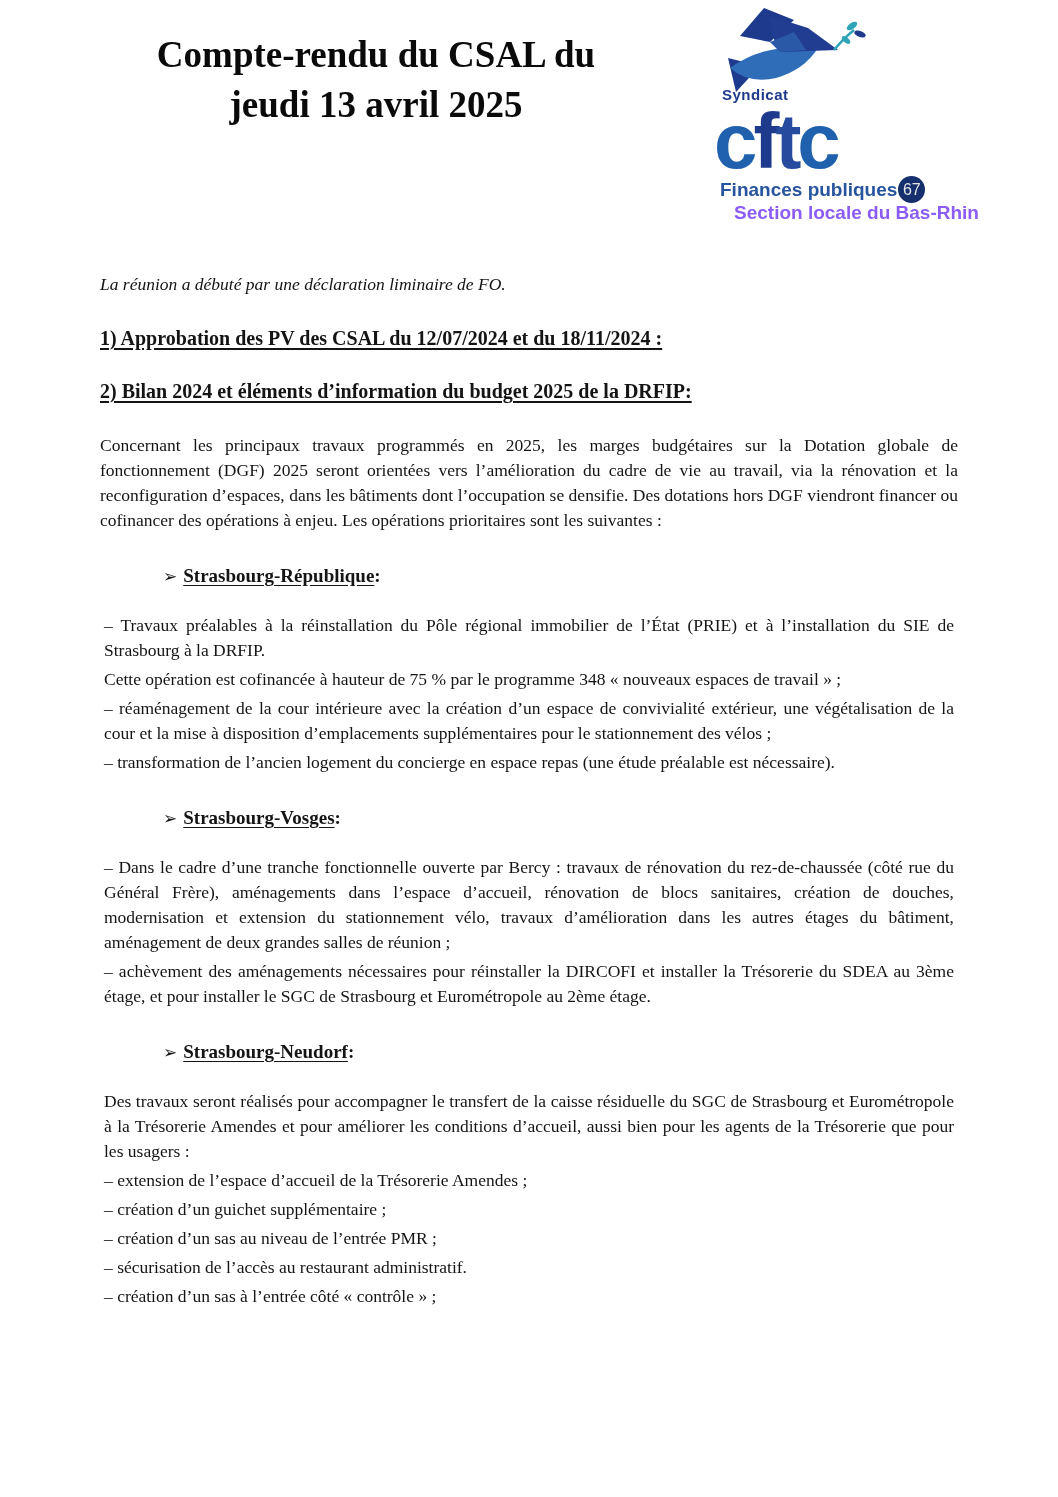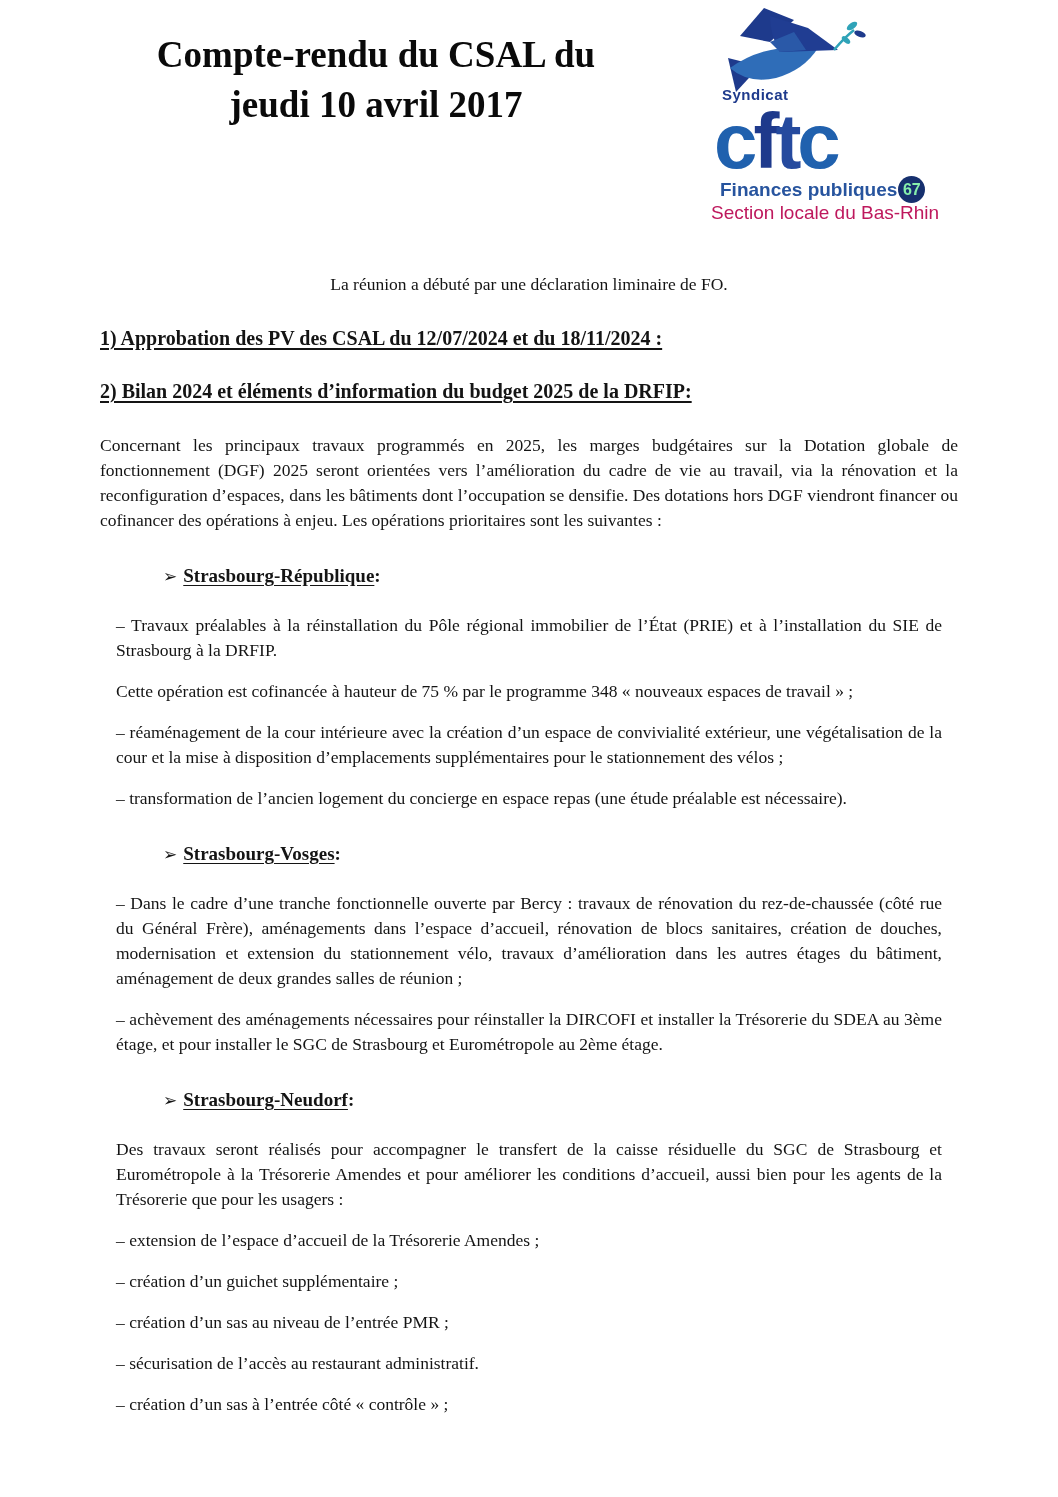--- a/index.html
+++ b/index.html
@@ -36,61 +36,61 @@
   .cftc .l2 { color: #1e3a8c; }
   .cftc .l3 { color: #254a9e; }
   .logo-line1 {
     position: absolute; top: 170px; left: 14px;
     font-size: 19px; font-weight: bold; color: #27549e; white-space: nowrap;
     display: flex; align-items: center;
   }
   .badge-67 {
     display: inline-flex; align-items: center; justify-content: center;
     width: 27px; height: 27px; border-radius: 50%;
-    background: #16306e; color: #86efac;
-    font-size: 16px; font-weight: bold; margin-left: 1px;
+    background: #16306e; color: #e5e5e5;
+    font-size: 16px; font-weight: normal; margin-left: 1px;
   }
   .logo-line2 {
-    position: absolute; top: 196px; left: 5px;
-    font-size: 19px; font-weight: normal; color: #be185d; white-space: nowrap;
+    position: absolute; top: 196px; left: 28px;
+    font-size: 19px; font-weight: bold; color: #8b5cf6; white-space: nowrap;
   }
 
   
-  .intro { margin-top: 34px; font-size: 17.5px; line-height: 25px; text-align: center; }
+  .intro { margin-top: 34px; font-style: italic; font-size: 17.5px; line-height: 25px; }
   .section-heading {
     margin-top: 30px;
     font-size: 20px; font-weight: bold;
     text-decoration: underline; text-underline-offset: 3px;
   }
   .para {
     margin-top: 30px;
     font-size: 17.5px; line-height: 25px;
     text-align: justify;
   }
   .subheading {
     margin-top: 32px; margin-left: 63px;
     font-size: 19px; font-weight: bold;
   }
   .subheading .arrow { font-weight: normal; font-size: 17px; margin-right: 6px; text-decoration: none; }
   .subheading .name { text-decoration: underline; text-underline-offset: 3px; }
   .sub-lines { margin-top: 26px; }
   .sub-line {
     font-size: 17.5px; line-height: 25px;
-    text-align: justify; margin: 16px;
+    text-align: justify; margin: 4px;
   }
 </style>
 </head>
 <body>
 
 <div class="page">
 
   <div class="header">
     <div class="doc-title">
       <div>Compte-rendu du CSAL du</div>
-      <div>jeudi 10 avril 2017</div>
+      <div>jeudi 13 avril 2025</div>
     </div>
 
     <div class="logo">
       <svg class="dove-svg" width="160" height="105" viewBox="0 0 160 105">
 
         <polygon points="14,52 46,60 22,86" fill="#1e3a8c"></polygon>
 
         <path d="M16,62 Q52,36 104,42 Q90,64 62,72 Q34,78 16,62 Z" fill="#2f6db8"></path>
 
         <polygon points="26,30 50,2 80,14 56,36" fill="#1e3a8c"></polygon>

